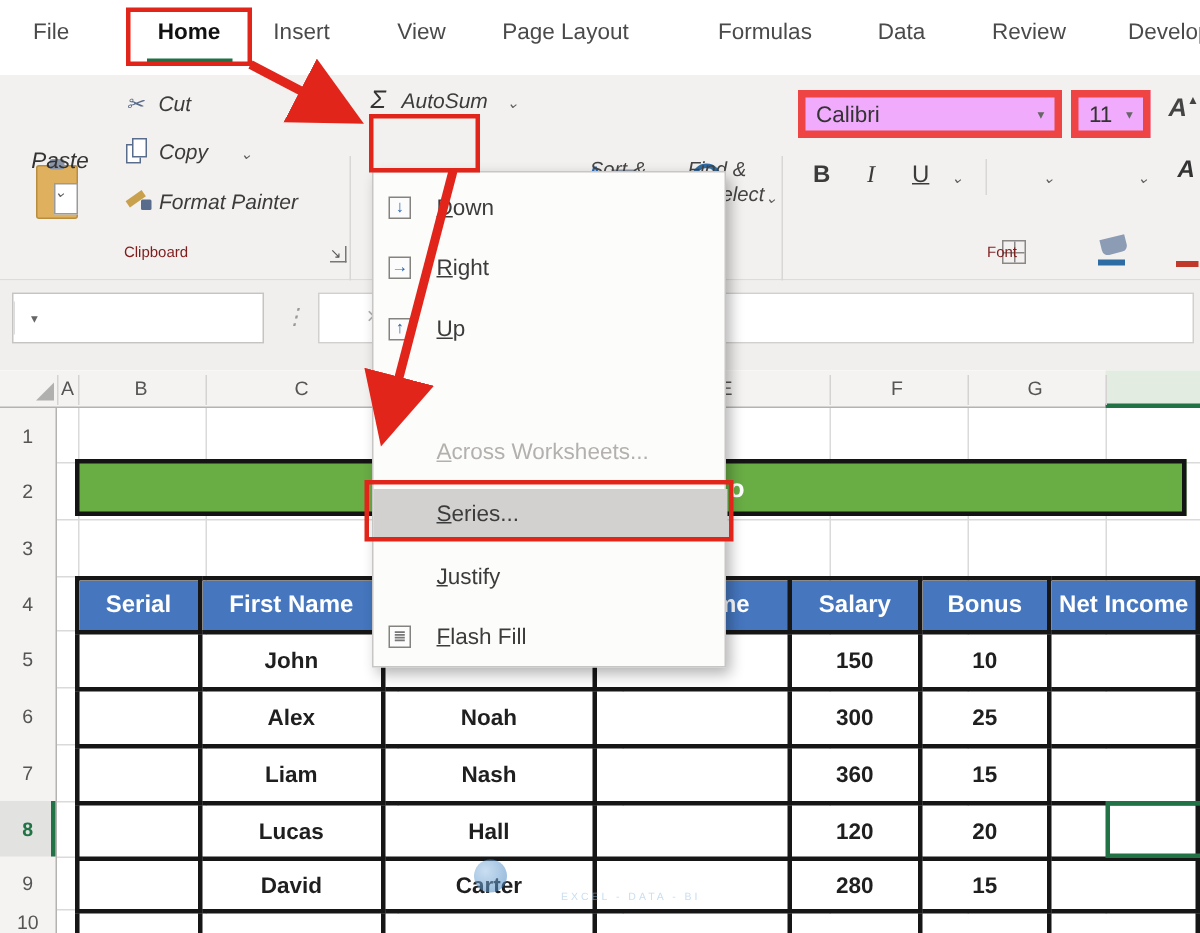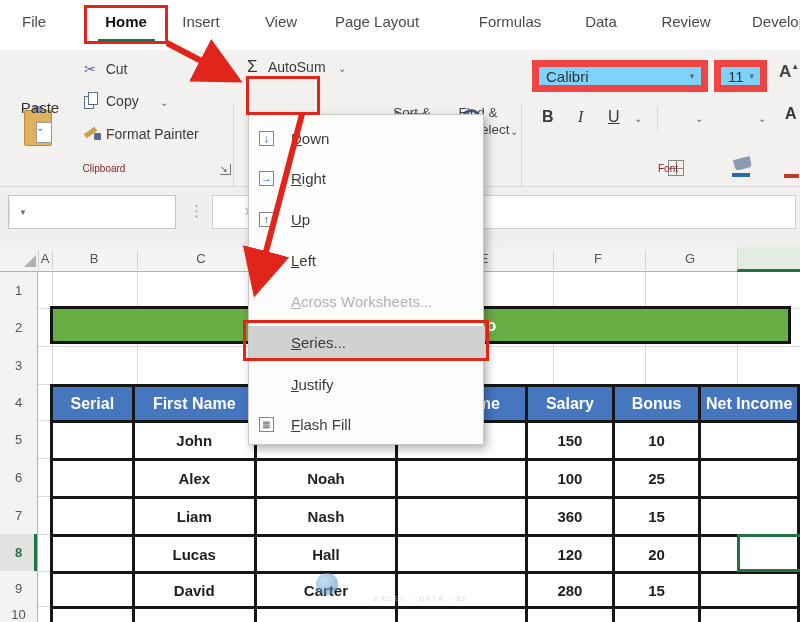--- a/index.html
+++ b/index.html
@@ -1,18 +1,18 @@
 <!DOCTYPE html>
 <html><head>
 <meta charset="utf-8">
 <style>
   * { margin:0; padding:0; box-sizing:border-box; }
   body { font-family:"Liberation Sans", sans-serif; }
   .app { position:relative; width:800px; height:622px; background:#fff; overflow:hidden; }
-  .abs { position:absolute; }
+  .abs { position:absolute;font-style:italic; }
 
   
   .tabbar { position:absolute; left:0; top:0; width:800px; height:50px; background:#fff; }
   .tab { position:absolute; top:13px; transform:translateX(-50%); font-size:15px; color:#4a4a4a; white-space:nowrap; cursor:default; }
   .tab.active { font-weight:bold; color:#111; }
   .tab.noctr { transform:none; }
   .home-underline { position:absolute; left:98px; top:39px; width:57px; height:4px; background:#1e7145; }
 
   
   .ribbon { position:absolute; left:0; top:50px; width:800px; height:137px; background:#f3f1ef; border-bottom:1px solid #dedcda; }
@@ -33,21 +33,21 @@
   .sigma { font-size:17px; color:#333; }
   .fill-btn { position:absolute; left:249px; top:79px; width:67px; height:33px; background:#e3e2e0; display:flex; align-items:center; gap:5px; padding-left:5px; }
   .box-arrow { display:inline-flex; width:15px; height:15px; border:1px solid #85837f; background:#fcfcfc; color:#2a66a8; font-size:11px; font-weight:bold; align-items:center; justify-content:center; line-height:1; }
   .sortA { position:absolute; left:392px; top:58px; font-size:13px; font-weight:bold; color:#2b6cb5; }
   .sortZ { position:absolute; left:392px; top:74px; font-size:13px; font-weight:bold; color:#7030a0; }
   .funnel { position:absolute; left:407px; top:63px; width:0; height:0; border-left:9px solid transparent; border-right:9px solid transparent; border-top:10px solid #8b95a3; }
   .funnel-stem { position:absolute; left:414px; top:72px; width:4px; height:8px; background:#8b95a3; }
   .mag-circle { position:absolute; left:461px; top:59px; width:20px; height:20px; border:3px solid #2e6da4; border-radius:50%; }
   .mag-handle { position:absolute; left:456px; top:78px; width:10px; height:3px; background:#2e6da4; transform:rotate(45deg); }
   
-  .combo { position:absolute; background:#7dd3fc; border:7px solid #ef4444; display:flex; align-items:center; }
+  .combo { position:absolute; background:#f0abfc; border:5px solid #ef4444; display:flex; align-items:center; }
   .combo .val { flex:1; padding-left:7px; font-size:15px; color:#333; }
   .combo .dd { width:18px; text-align:center; color:#666; font-size:9px; }
   .fbtn { position:absolute; font-size:16px; color:#3b3b3b; }
   .grid-icon { position:absolute; left:668px; top:110px; width:16px; height:16px; border:1px solid #8a8886;
     background:linear-gradient(#8a8886,#8a8886) 50% 0/1px 100% no-repeat, linear-gradient(#8a8886,#8a8886) 0 50%/100% 1px no-repeat; }
   .bucket { position:absolute; left:734px; top:108px; width:17px; height:11px; background:#8b9cb4; border-radius:0 0 4px 4px; transform:rotate(-14deg); }
   .bucket-bar { position:absolute; left:732px; top:123px; width:18px; height:4px; background:#2e6da4; }
   .fc-bar { position:absolute; left:784px; top:124px; width:15px; height:4px; background:#c0392b; }
 
   
@@ -282,21 +282,21 @@
             <td></td>
             <td>150</td>
             <td>10</td>
             <td></td>
           </tr>
           <tr style="height: 38px;">
             <td></td>
             <td>Alex</td>
             <td>Noah</td>
             <td></td>
-            <td>100</td>
+            <td>300</td>
             <td>25</td>
             <td></td>
           </tr>
           <tr style="height: 38px;">
             <td></td>
             <td>Liam</td>
             <td>Nash</td>
             <td></td>
             <td>360</td>
             <td>15</td>
@@ -358,24 +358,20 @@
         <span class="box-arrow mi-icon">↓</span>
         <span class="mi-label"><u>D</u>own</span>
       </div>
       <div class="mi" style="top: 47px;">
         <span class="box-arrow mi-icon">→</span>
         <span class="mi-label"><u>R</u>ight</span>
       </div>
       <div class="mi" style="top: 88px;">
         <span class="box-arrow mi-icon">↑</span>
         <span class="mi-label"><u>U</u>p</span>
-      </div>
-      <div class="mi" style="top: 129px;">
-        <span class="box-arrow mi-icon">←</span>
-        <span class="mi-label"><u>L</u>eft</span>
       </div>
       <div class="mi disabled" style="top: 170px;">
         <span class="mi-label"><u>A</u>cross Worksheets...</span>
       </div>
       <div class="mi highlighted" style="top: 211px;">
         <span class="mi-label"><u>S</u>eries...</span>
       </div>
       <div class="mi" style="top: 253px;">
         <span class="mi-label"><u>J</u>ustify</span>
       </div>

